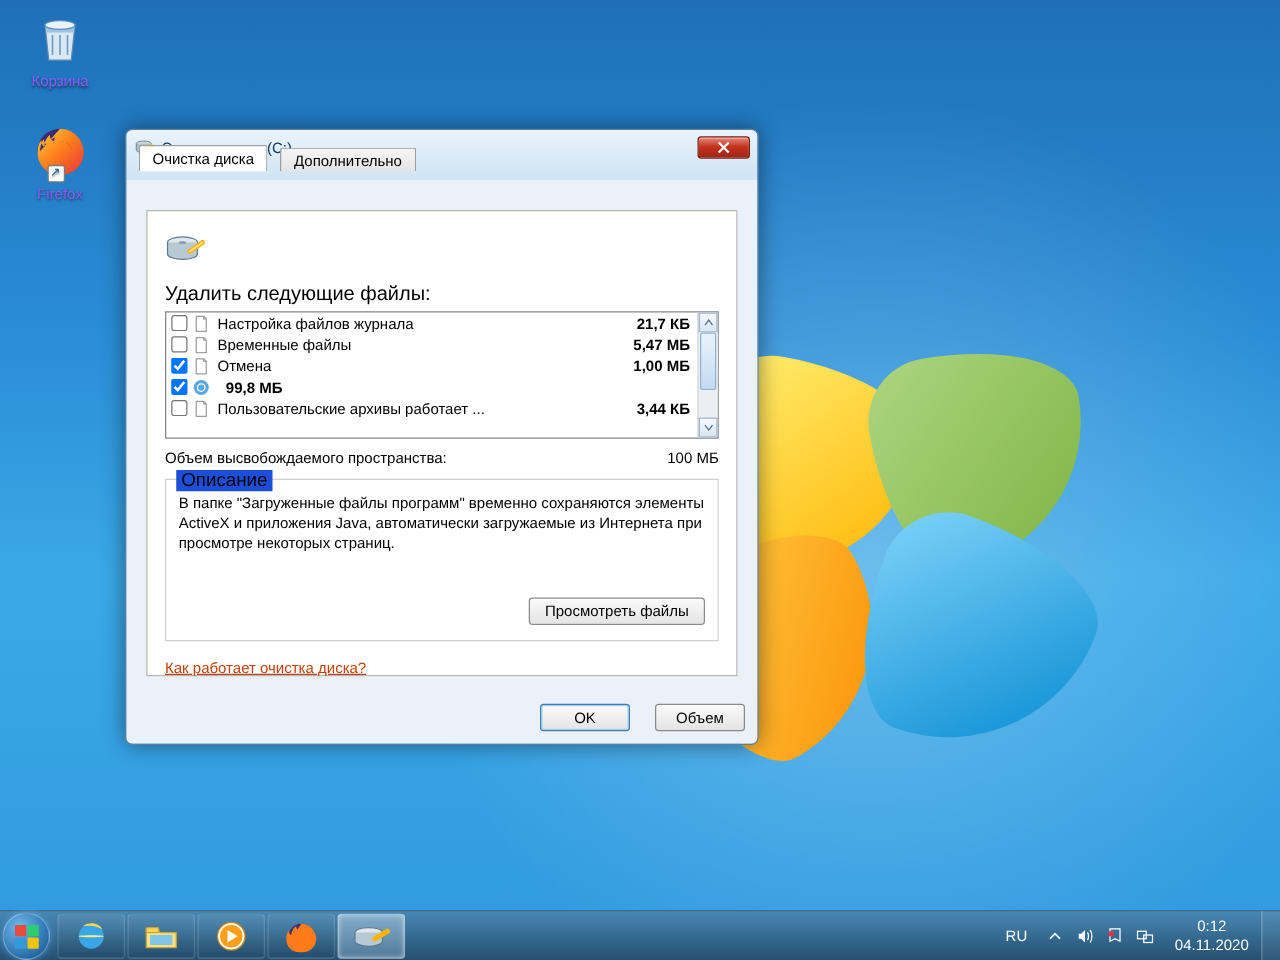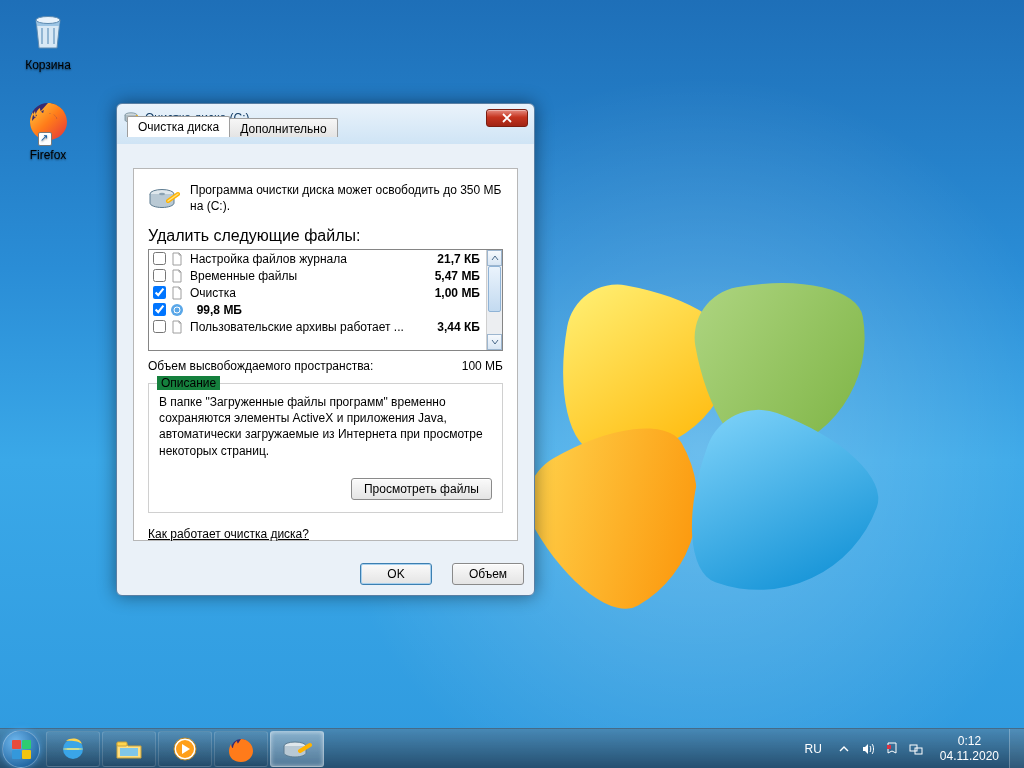--- a/index.html
+++ b/index.html
@@ -10,42 +10,42 @@
 .wallpaper-logo { position:absolute; left:500px; top:250px; width:420px; height:380px; pointer-events:none; }
 .wallpaper-logo .leaf { position:absolute; border-radius:30% 70% 70% 30% / 30% 30% 70% 70%; }
 .wallpaper-logo .l1 { width:170px; height:170px; left:60px; top:40px; background:linear-gradient(135deg,#fff176,#ffb300); transform:rotate(10deg); }
 .wallpaper-logo .l2 { width:170px; height:170px; left:200px; top:30px; background:linear-gradient(135deg,#aed581,#7cb342); transform:rotate(-10deg); }
 .wallpaper-logo .l3 { width:170px; height:170px; left:40px; top:180px; background:linear-gradient(135deg,#ffd54f,#fb8c00); transform:rotate(-30deg); }
 .wallpaper-logo .l4 { width:180px; height:180px; left:190px; top:170px; background:linear-gradient(135deg,#81d4fa,#0288d1); transform:rotate(20deg); }
 .wallpaper-rays { position:absolute; left:0; top:0; width:1024px; height:728px; pointer-events:none;
   background:radial-gradient(circle at 700px 450px, rgba(255,255,255,0.25) 0, rgba(255,255,255,0) 45%); }
 
 
-.desktop-icon { position:absolute; width:76px; text-align:center; color:#000000; text-shadow:0 1px 2px rgba(0,0,0,.6); cursor:default; }
+.desktop-icon { position:absolute; width:76px; text-align:center; color:#8b5cf6; text-shadow:0 1px 2px rgba(0,0,0,.6); cursor:default; }
 .desktop-icon .ic { width:48px; height:48px; margin:0 auto 4px; }
 .desktop-icon .lbl { font-size:12px; }
 .recycle-icon { left:10px; top:6px; }
 .firefox-icon { left:10px; top:96px; }
 .shortcut-arrow { position:absolute; left:14px; top:36px; width:14px; height:14px; background:#fff; border:1px solid #7a7a7a; border-radius:2px; }
 .shortcut-arrow::before { content:"↗"; font-size:10px; color:#0a5aa8; position:absolute; left:1px; top:-1px; }
 
 
-.window { position:absolute; left:116px; top:103px; width:419px; height:493px;
+.window { position:absolute; left:100px; top:103px; width:507px; height:493px;
   background:linear-gradient(180deg,#eaf3fb 0%,#cfe4f5 40px,#eaf1f8 40px); border:1px solid #5a7fa3; border-radius:6px;
   box-shadow:0 0 18px rgba(0,0,0,0.45); }
 .titlebar { height:28px; display:flex; align-items:center; padding:0 6px; }
 .titlebar .app-icon { width:16px; height:16px; margin-right:6px; }
 .titlebar .title { flex:1; color:#103a63; font-size:12px; }
 .title-close { width:42px; height:18px; background:linear-gradient(180deg,#e68a7f,#c5341f 45%,#a12414); border:1px solid #7a1d10; border-radius:3px; display:flex; align-items:center; justify-content:center; box-shadow:inset 0 1px 0 rgba(255,255,255,.35); }
 .title-close svg { display:block; }
 .window-body { position:absolute; left:8px; top:32px; right:8px; bottom:8px; background:#fff; border:1px solid #b7b7b7; }
 .tabs { position:absolute; left:2px; top:-20px; height:21px; display:flex; }
 .tab { border:1px solid #9e9e9e; border-bottom:none; background:linear-gradient(#fdfdfd,#eee); padding:3px 10px 2px; font-size:12px; border-radius:2px 2px 0 0; margin-right:-1px; position:relative; }
 .tab.active { background:#fff; z-index:2; top:0; }
-.tab.inactive { background:linear-gradient(#f6f6f6,#e4e4e4); top:2px; height:19px; }
+.tab.inactive { background:linear-gradient(#f6f6f6,#e4e4e4); top:2px; height:19px;margin-left:11px; }
 .tabcontent { position:absolute; inset:0; padding:14px 14px 12px; }
 .intro { display:flex; gap:10px; margin-bottom:12px; }
 .intro-icon { width:32px; height:32px; flex:none; }
 .intro-text { font-size:12px; line-height:1.3; }
 .section-label { font-size:16px; margin:6px 0 4px; }
 .filelist { border:1px solid #858585; width:100%; height:102px; position:relative; background:#fff; }
 .filelist-inner { position:absolute; inset:0 16px 0 0; overflow:hidden; }
 .filerow { display:flex; align-items:center; height:17px; padding-left:4px; gap:4px; }
 .filerow:nth-child(3),.filerow:nth-child(4){ }
 .filerow input { width:13px; height:13px; }
@@ -54,26 +54,26 @@
 .filerow .fsize { width:60px; text-align:right; font-size:12px; padding-right:6px;font-weight:bold; }
 .scrollbar { position:absolute; right:0; top:0; bottom:0; width:16px; background:#f0f0f0; border-left:1px solid #cfcfcf; }
 .sb-btn { height:16px; background:linear-gradient(#f6f9fd,#d8e6f4); border:1px solid #9db6cf; display:flex; align-items:center; justify-content:center; }
 .sb-track { position:absolute; top:16px; bottom:16px; left:0; right:0; background:#eceef1; }
 .sb-thumb { position:absolute; left:1px; right:1px; top:0; height:46px; background:linear-gradient(#eaf3fc,#c3daf0); border:1px solid #8fb3d6; border-radius:2px; }
 .sb-btn.bottom { position:absolute; bottom:0; right:0; left:0; }
 .freed-row { display:flex; margin-top:8px; }
 .freed-row .k { flex:1; }
 .freed-row .v { }
 .groupbox { border:1px solid #d0d0d0; margin-top:10px; padding:10px 10px 12px; position:relative; }
-.groupbox .legend { position:absolute; top:-8px; left:8px; background:#15803d; padding:0 4px; font-size:12px; }
+.groupbox .legend { position:absolute; top:-8px; left:8px; background:#1d4ed8; padding:0 4px; font-size:15px; }
 .desc-text { font-size:12px; line-height:1.35; min-height:72px; }
 .view-btn-row { text-align:right; margin-top:12px; }
 .btn { display:inline-block; background:linear-gradient(#fafafa,#e4e4e4); border:1px solid #8a8a8a; border-radius:3px; padding:3px 12px; font-size:12px; box-shadow:inset 0 1px 0 #fff; }
 .btn.default { border:1px solid #3c7fb1; box-shadow:inset 0 0 0 1px #a7d0ee, inset 0 1px 0 #fff; }
-.link { color:#000000; text-decoration:underline; cursor:pointer; margin-top:14px; display:inline-block; }
+.link { color:#c2410c; text-decoration:underline; cursor:pointer; margin-top:14px; display:inline-block; }
 .dialog-buttons { position:absolute; right:10px; bottom:10px; display:flex; gap:20px; }
 .dialog-buttons .btn { min-width:72px; text-align:center; }
 
 
 .taskbar { position:absolute; left:0; right:0; bottom:0; height:40px; background:linear-gradient(180deg,rgba(90,120,145,0.55),rgba(35,55,75,0.75)); backdrop-filter:blur(2px); display:flex; align-items:center; border-top:1px solid rgba(255,255,255,0.15); }
 .start-orb { width:38px; height:38px; margin:0 6px 0 2px; border-radius:50%; background:radial-gradient(circle at 35% 30%,#6fb8ef,#0b4e8a); border:1px solid rgba(255,255,255,.3); position:relative; box-shadow:0 0 6px rgba(90,180,255,.6); }
 .start-orb .flag { position:absolute; left:9px; top:9px; width:20px; height:20px; }
 .start-orb .flag span { position:absolute; width:9px; height:9px; border-radius:1px; }
 .start-orb .flag .a{left:0;top:0;background:#e74c3c}.start-orb .flag .b{left:10px;top:0;background:#2ecc71}.start-orb .flag .c{left:0;top:10px;background:#3498db}.start-orb .flag .d{left:10px;top:10px;background:#f1c40f}
 .task-btn { width:54px; height:36px; margin-right:2px; border:1px solid rgba(255,255,255,0.15); border-radius:3px; display:flex; align-items:center; justify-content:center; background:linear-gradient(180deg,rgba(255,255,255,0.08),rgba(0,0,0,0.08)); }
@@ -154,21 +154,20 @@
         <div class="intro">
           <div class="intro-icon">
             <svg viewBox="0 0 32 32">
                 <ellipse cx="14" cy="11" rx="12" ry="4.5" fill="#dfe7ec" stroke="#5d7b90"></ellipse>
                 <path d="M2 11v9c0 2.5 5.4 4.5 12 4.5s12-2 12-4.5v-9" fill="#b9c9d4" stroke="#5d7b90"></path>
                 <ellipse cx="14" cy="11" rx="3" ry="1.2" fill="#8aa2b2"></ellipse>
                 <path d="M20 18l10-7" stroke="#ffb300" stroke-width="4" stroke-linecap="round"></path>
                 <path d="M20 18l10-7" stroke="#ffe082" stroke-width="1.5" stroke-linecap="round"></path>
               </svg>
           </div>
-          <div class="intro-text">Программа очистки диска может освободить до 350 МБ на  (C:).</div>
         </div>
 
         <div class="section-label">Удалить следующие файлы:</div>
 
         <div class="filelist">
           <div class="filelist-inner" id="filelist-inner">
               <div class="filerow">
                 <input type="checkbox" style="">
                 <span class="ficon"><svg viewBox="0 0 14 14">
                     <path d="M3 1h6l2 2v10H3z" fill="#fff" stroke="#9e9e9e"></path>
@@ -185,21 +184,21 @@
                   </svg></span>
                 <span class="fname">Временные файлы</span>
                 <span class="fsize">5,47 МБ</span>
               </div>
               <div class="filerow">
                 <input type="checkbox" checked="" style="">
                 <span class="ficon"><svg viewBox="0 0 14 14">
                     <path d="M3 1h6l2 2v10H3z" fill="#fff" stroke="#9e9e9e"></path>
                     <path d="M9 1v2h2" fill="none" stroke="#9e9e9e"></path>
                   </svg></span>
-                <span class="fname">Очистка</span>
+                <span class="fname">Отмена</span>
                 <span class="fsize">1,00 МБ</span>
               </div>
               <div class="filerow">
                 <input type="checkbox" checked="" style="">
                 <span class="ficon"><svg viewBox="0 0 14 14">
                     <circle cx="7" cy="7" r="6" fill="#5aa7e8"></circle>
                     <path d="M4 7a3 3 0 0 1 6 0M10 7a3 3 0 0 1-6 0" fill="none" stroke="#fff"></path>
                     <path d="M9 4l1 .5-.3 1.2M5 10l-1-.5.3-1.2" fill="#fff"></path>
                   </svg></span>
                 <span class="fsize">99,8 МБ</span>

